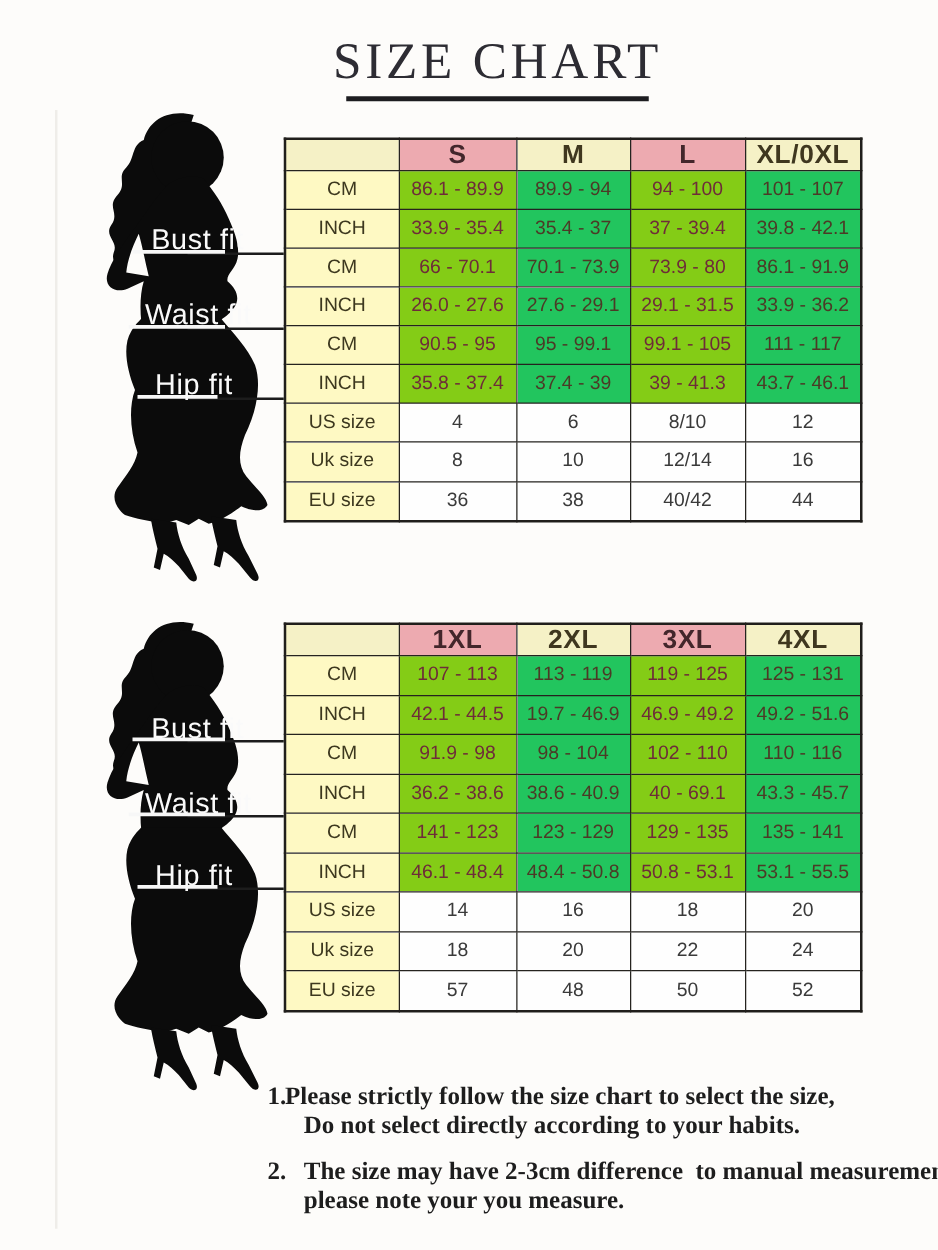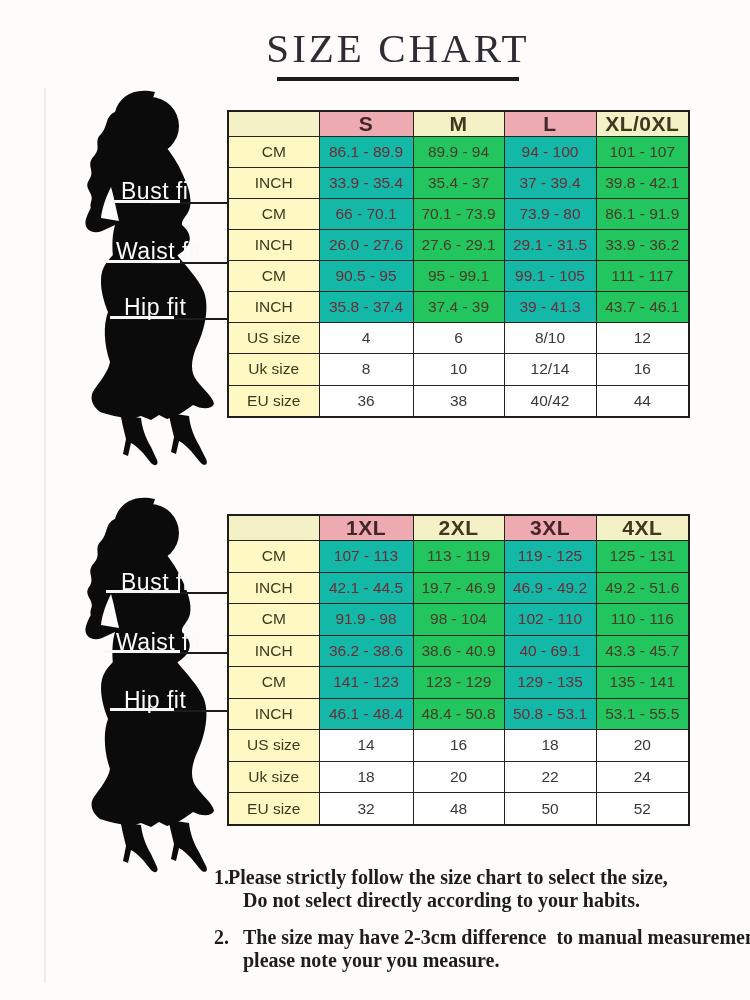--- a/index.html
+++ b/index.html
@@ -31,31 +31,31 @@
   .meas-underline{position:absolute;height:3px;background:#f7f7f7;}
   .connector{position:absolute;height:2px;background:#1c1c1c;}
 
   
   table.size-table{
     position:absolute;border-collapse:collapse;table-layout:fixed;
     width:461px;background:#fff;
     border:2.5px solid #201e1b;
   }
   #table1{left:227px;top:110px;height:308px;}
-  #table2{left:227px;top:498px;height:312px;margin-top:16px;}
+  #table2{left:227px;top:498px;height:312px;}
   .size-table th,.size-table td{
     border:1.4px solid #25231f;text-align:center;vertical-align:middle;
     padding:0;overflow:hidden;white-space:nowrap;
   }
   .size-table th{font-size:21px;font-weight:700;letter-spacing:.5px;}
   .size-table td{font-size:15.5px;font-weight:500;}
   .c-pink{background:#edaab0;color:#43262b;}
   .c-cream{background:#f5f1c6;color:#3f371f;}
   .c-rowlabel{background:#fef9c3;color:#3d381f;font-size:15px;}
-  .v-pink{background:#14b8a6;color:#6e2c39;}
+  .v-pink{background:#84cc16;color:#6e2c39;}
   .v-cream{background:#22c55e;color:#4c3a26;}
   .v-white{background:#fefefe;color:#3a3a3a;font-size:16px;}
 
   
   .note-num,.note-line{
     position:absolute;font-family:"Liberation Serif",serif;font-weight:700;
     font-size:20px;color:#1d1d1d;white-space:pre;line-height:23px;
   }
 </style>
 </head>
@@ -272,21 +272,21 @@
       </tr>
       <tr>
         <td class="c-rowlabel">Uk size</td>
         <td class="v-white">18</td>
         <td class="v-white">20</td>
         <td class="v-white">22</td>
         <td class="v-white">24</td>
       </tr>
       <tr>
         <td class="c-rowlabel">EU size</td>
-        <td class="v-white">32</td>
+        <td class="v-white">57</td>
         <td class="v-white">48</td>
         <td class="v-white">50</td>
         <td class="v-white">52</td>
       </tr>
     </tbody>
 </table>
 
 <div class="note-num" style="left:214px;top:866px;">1.</div>
 <div class="note-line" style="left:228px;top:866px;">Please strictly follow the size chart to select the size,</div>
 <div class="note-line" style="left:243px;top:889px;">Do not select directly according to your habits.</div>

